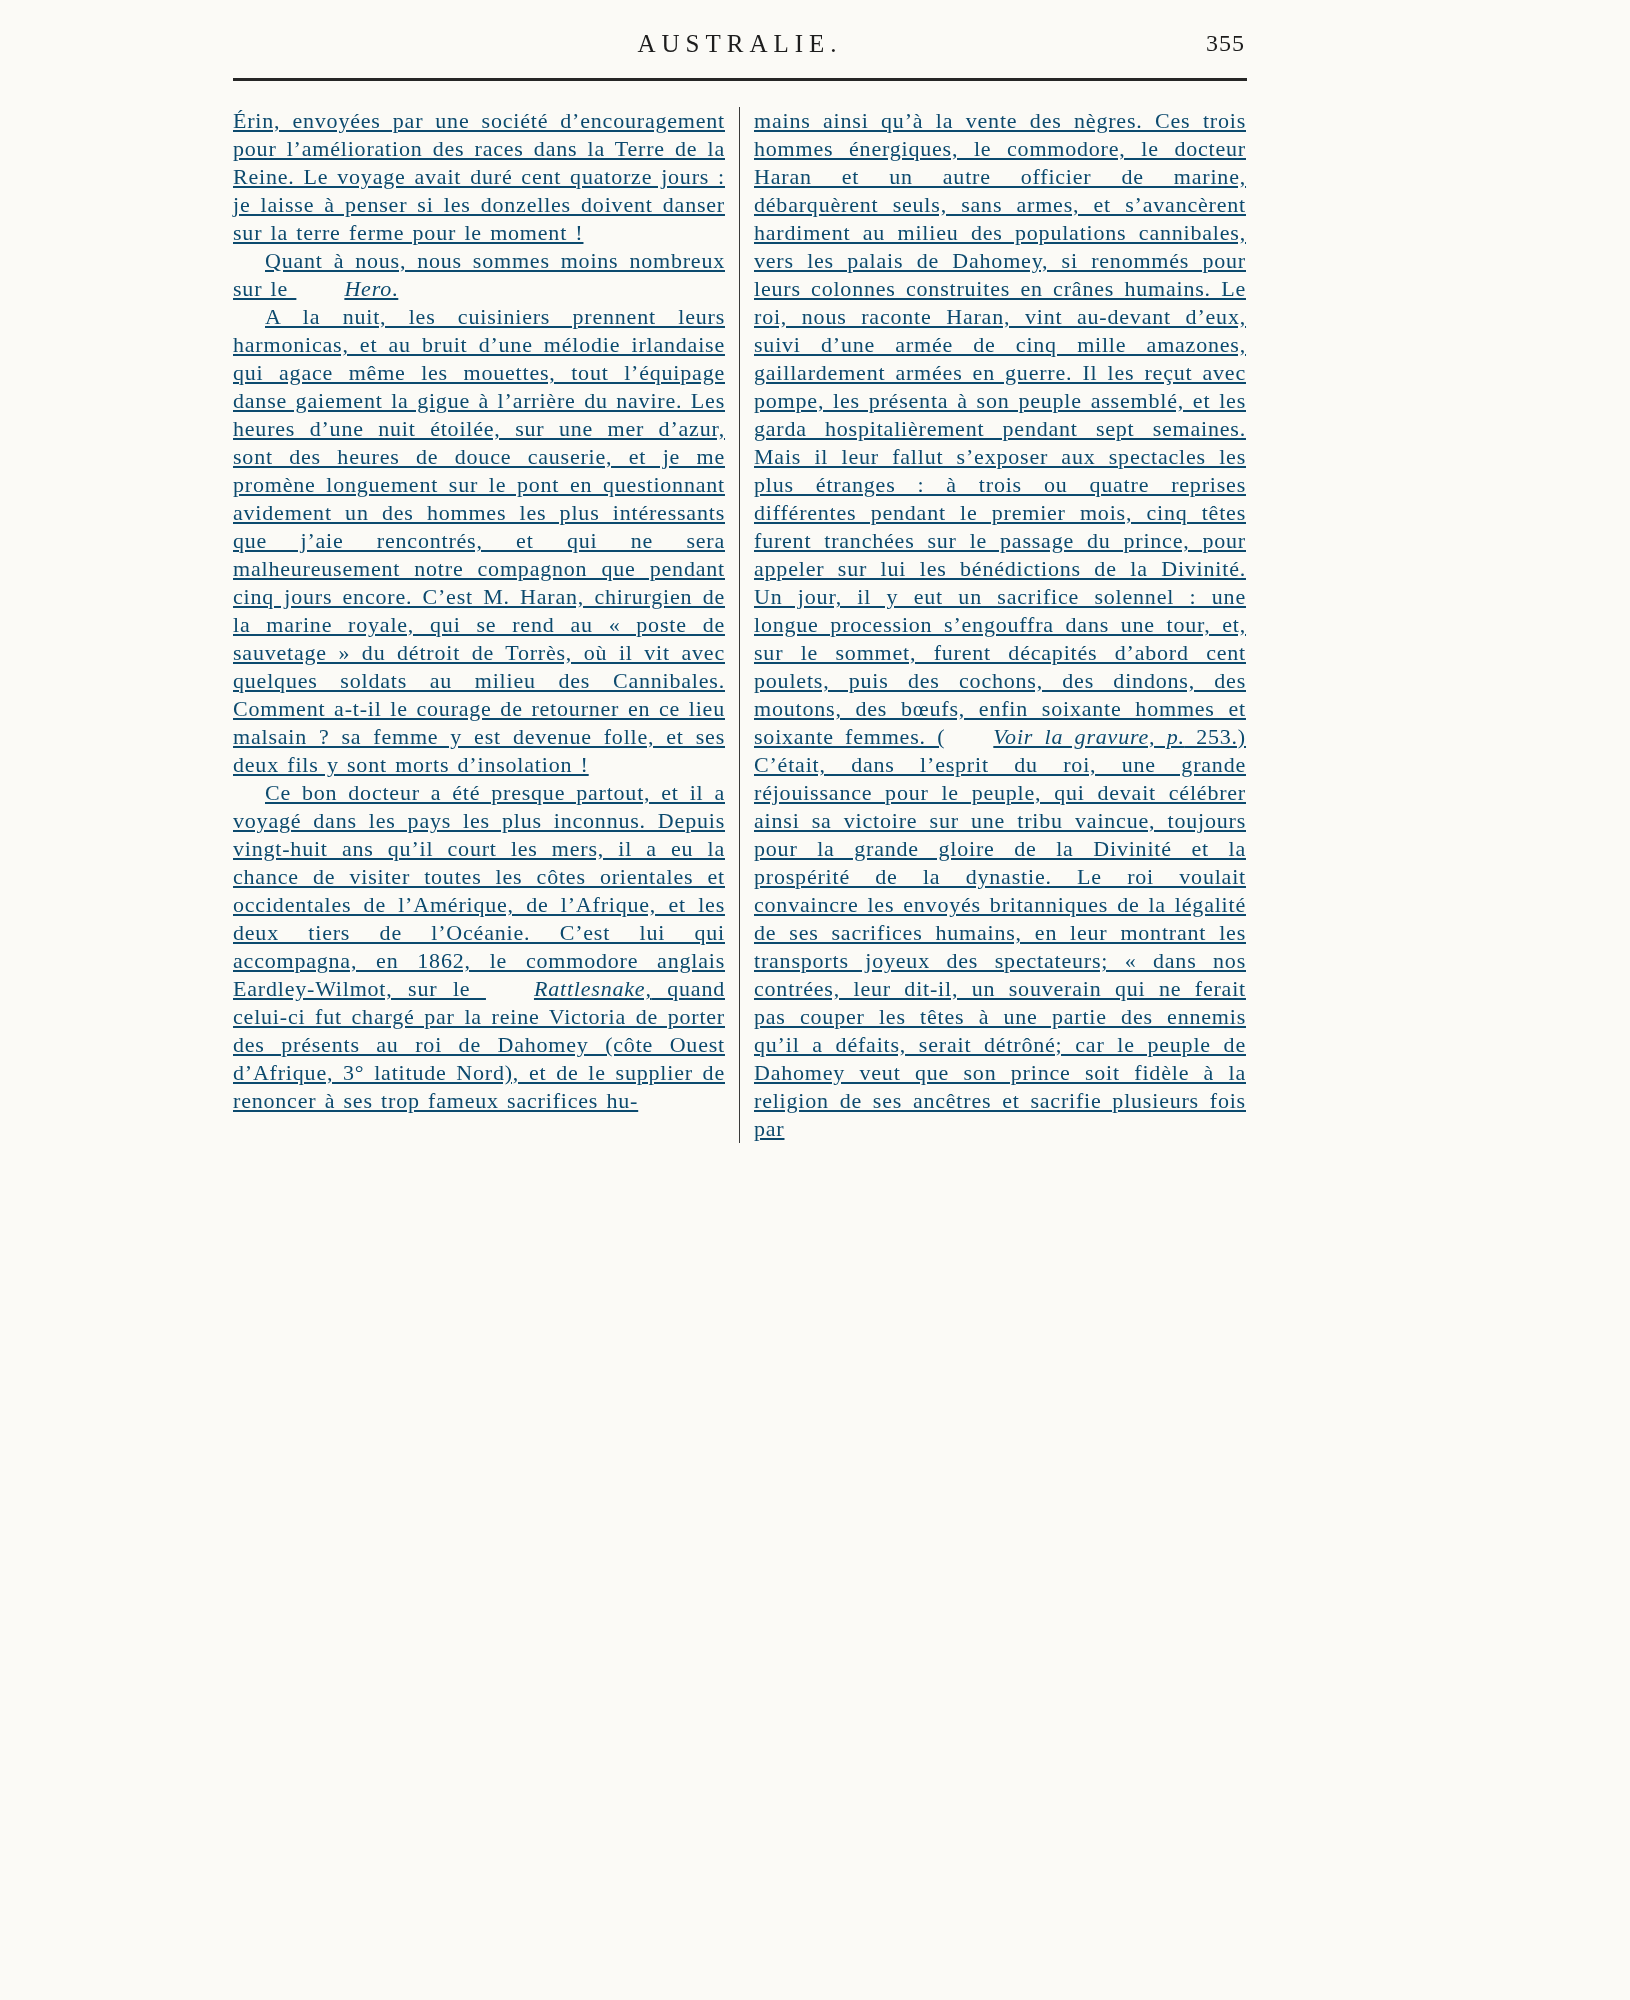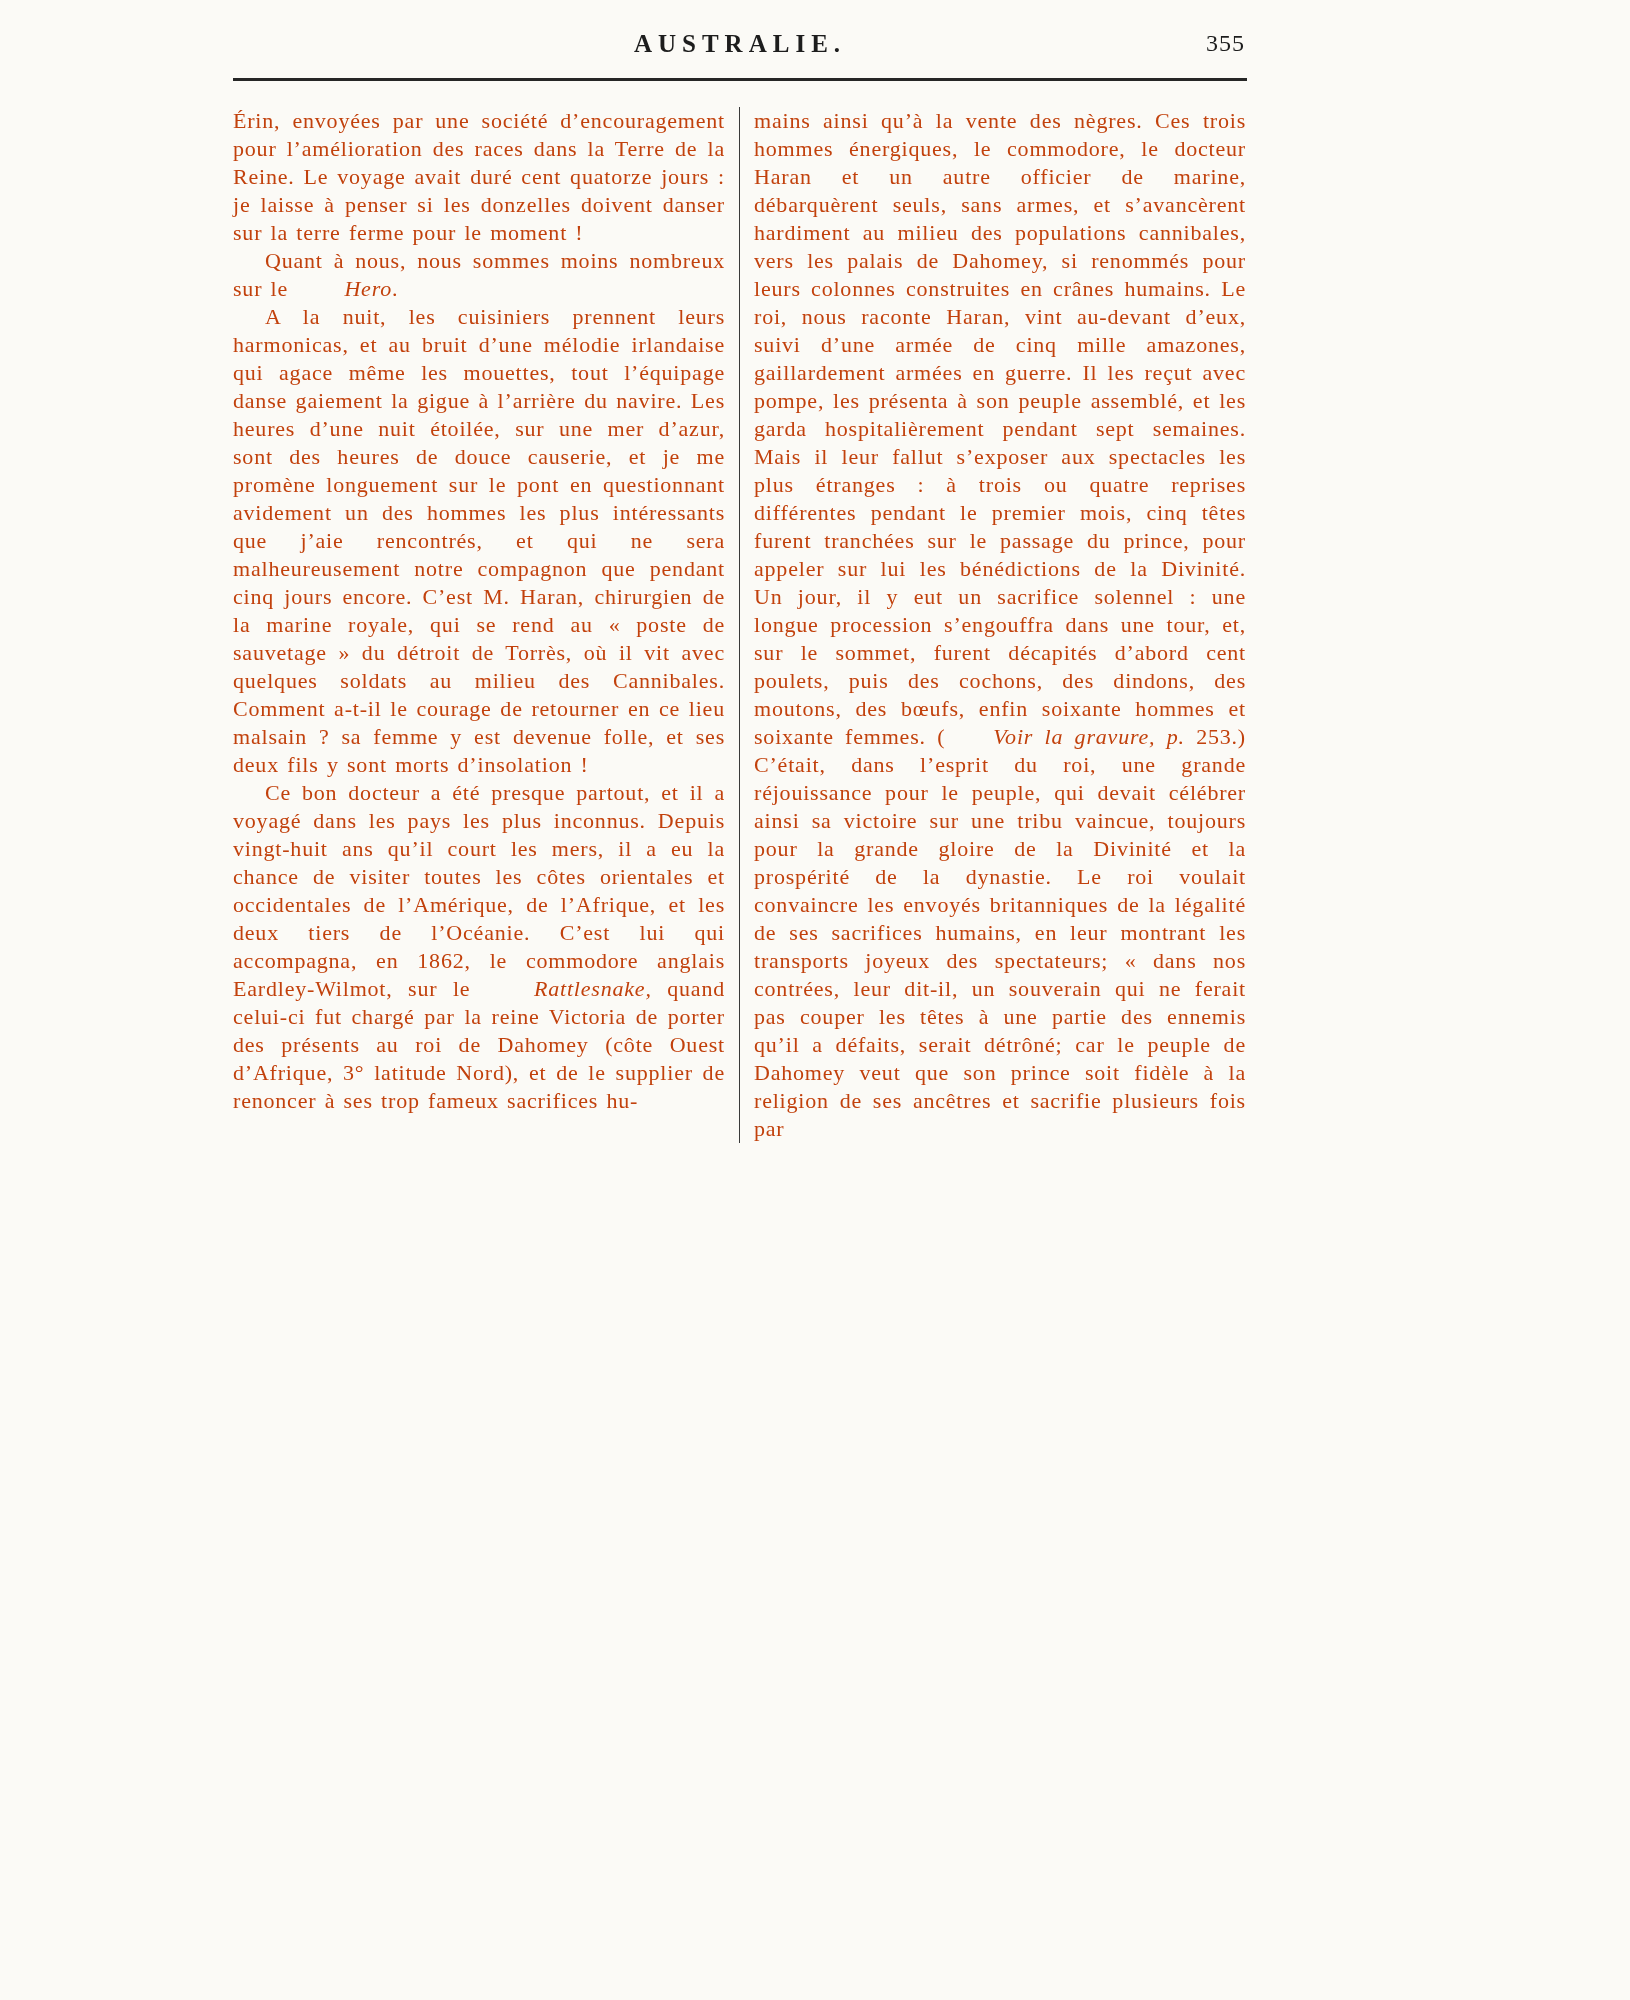--- a/index.html
+++ b/index.html
@@ -27,21 +27,20 @@
     height: 36px;
   }
   .running-title {
     position: absolute;
     left: 0;
     right: 0;
     text-align: center;
     font-size: 25px;
     letter-spacing: 6px;
     color: #1d1d1d;
-    font-weight: bold;
   }
   .page-number {
     position: absolute;
     right: 2px;
     top: 0;
     font-size: 24px;
     letter-spacing: 1px;
     color: #1d1d1d;
   }
   .header-rule {
@@ -55,21 +54,22 @@
     margin-top: 26px;
   }
   .column {
     width: 492px;
     text-align: justify;
     font-size: 22px;
     line-height: 28px;
     letter-spacing: 0.8px;
     word-spacing: 2px;
     hyphens: auto;
-    color: #c2410c;
+    color: #0c4a6e;
+    text-decoration: underline;
   }
   .column-divider {
     width: 1px;
     align-self: stretch;
     background: #3a3a3a;
     margin: 0 14px;
   }
   .para {
     margin: 0;
   }

